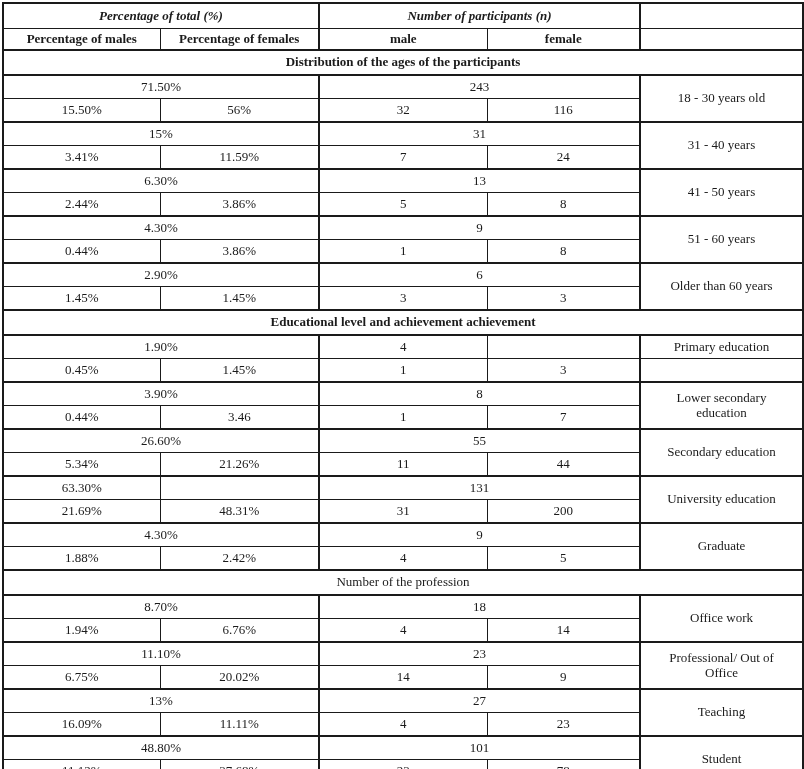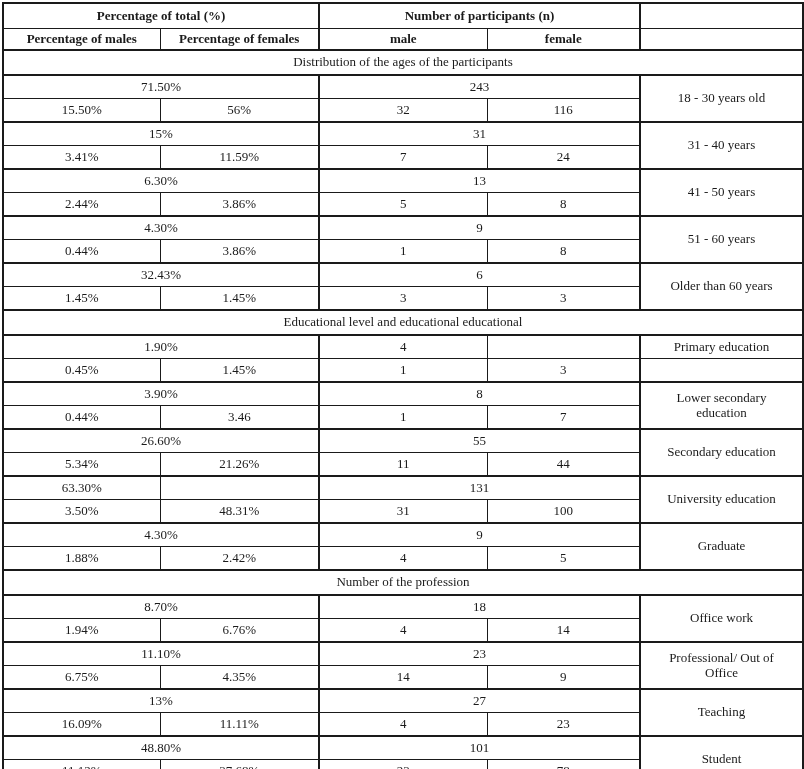--- a/index.html
+++ b/index.html
@@ -27,28 +27,28 @@
     font-size:13px;
     line-height:1.15;
     padding:1px 4px;
     height:20px;
     overflow:hidden;
     white-space:normal;
   }
   thead td{
     font-weight:bold;
   }
-  tr.h1 td{height:22px;}
+  tr.h1 td{height:22px;font-style:italic;}
   tr.h2 td{height:18px; border-bottom:2px solid var(--bd);text-align:center;}
   tr.sec td{
     border-top:2px solid var(--bd);
     border-bottom:2px solid var(--bd);
     height:21px;
   }
-  tr.sec td.bold{font-weight:normal;margin-left:24px;}
+  tr.sec td.bold{font-weight:bold;margin-left:24px;}
   tr.gtop td{border-top:2px solid var(--bd);}
   td.bl{border-left:2px solid var(--bd);}
   td.label{padding:1px 20px;}
 </style>
 </head>
 <body>
 
 <table>
   <colgroup>
     <col style="width:157px">
@@ -113,32 +113,32 @@
         <td class="bl" colspan="2">9</td>
         <td class="bl label" rowspan="2">51 - 60 years</td>
       </tr>
       <tr>
         <td>0.44%</td>
         <td>3.86%</td>
         <td class="bl">1</td>
         <td>8</td>
       </tr>
       <tr class="gtop">
-        <td colspan="2">32.43%</td>
+        <td colspan="2">2.90%</td>
         <td class="bl" colspan="2">6</td>
         <td class="bl label" rowspan="2">Older than 60 years</td>
       </tr>
       <tr>
         <td>1.45%</td>
         <td>1.45%</td>
         <td class="bl">3</td>
         <td>3</td>
       </tr>
       <tr class="sec">
-        <td class="bold" colspan="5">Educational level and educational educational</td>
+        <td class="bold" colspan="5">Educational level and achievement achievement</td>
       </tr>
       <tr class="gtop">
         <td colspan="2">1.90%</td>
         <td class="bl">4</td>
         <td></td>
         <td class="bl label" rowspan="1">Primary education</td>
       </tr>
       <tr>
         <td>0.45%</td>
         <td>1.45%</td>
@@ -168,24 +168,24 @@
         <td class="bl">11</td>
         <td>44</td>
       </tr>
       <tr class="gtop">
         <td>63.30%</td>
         <td></td>
         <td class="bl" colspan="2">131</td>
         <td class="bl label" rowspan="2">University education</td>
       </tr>
       <tr>
-        <td>3.50%</td>
+        <td>21.69%</td>
         <td>48.31%</td>
         <td class="bl">31</td>
-        <td>100</td>
+        <td>200</td>
       </tr>
       <tr class="gtop">
         <td colspan="2">4.30%</td>
         <td class="bl" colspan="2">9</td>
         <td class="bl label" rowspan="2">Graduate</td>
       </tr>
       <tr>
         <td>1.88%</td>
         <td>2.42%</td>
         <td class="bl">4</td>
@@ -205,21 +205,21 @@
         <td class="bl">4</td>
         <td>14</td>
       </tr>
       <tr class="gtop">
         <td colspan="2">11.10%</td>
         <td class="bl" colspan="2">23</td>
         <td class="bl label" rowspan="2">Professional/ Out of Office</td>
       </tr>
       <tr>
         <td>6.75%</td>
-        <td>4.35%</td>
+        <td>20.02%</td>
         <td class="bl">14</td>
         <td>9</td>
       </tr>
       <tr class="gtop">
         <td colspan="2">13%</td>
         <td class="bl" colspan="2">27</td>
         <td class="bl label" rowspan="2">Teaching</td>
       </tr>
       <tr>
         <td>16.09%</td>

